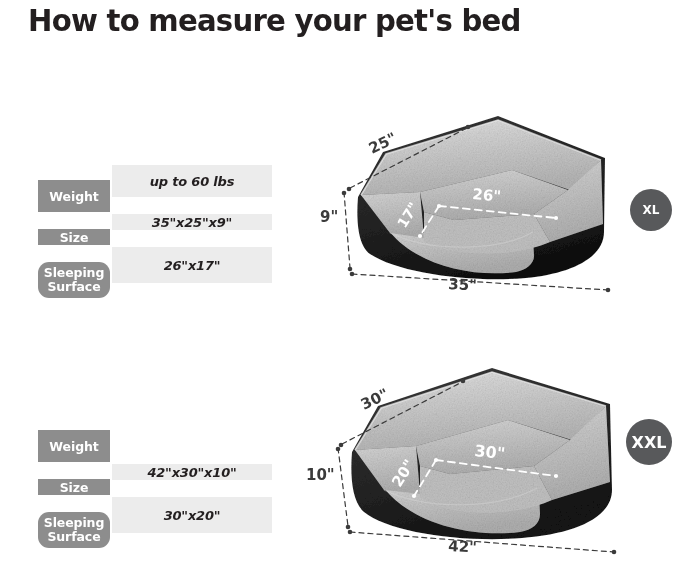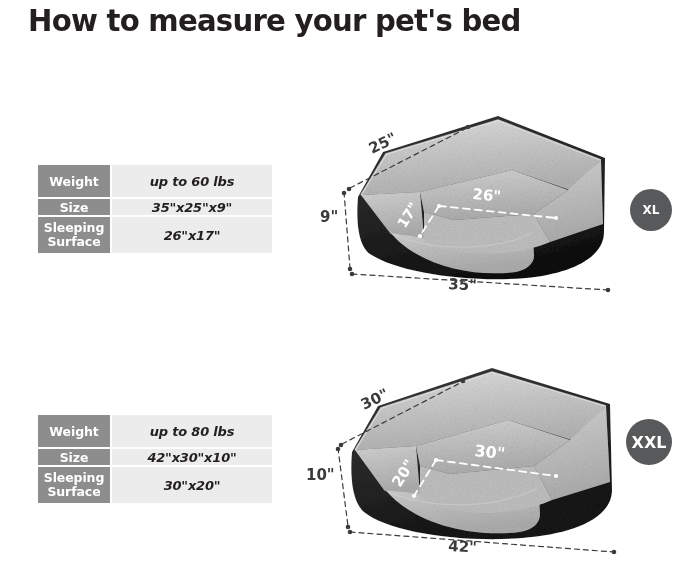--- a/index.html
+++ b/index.html
@@ -58,41 +58,42 @@
     font-weight: bold;
     font-size: 12.5px;
     text-align: center;
     display: flex;
     align-items: center;
     justify-content: center;
     line-height: 13px;
     letter-spacing: -0.1px;
     box-sizing: border-box;
     padding: 0 2px;
+    margin-top: 15px;
   }
   .cell-value {
     flex: 1;
     background: #ececec;
     color: #231f20;
     font-family: "DejaVu Sans", sans-serif;
     font-weight: bold;
     font-size: 13px;
     text-align: center;
     display: flex;
     align-items: center;
     justify-content: center;
     box-sizing: border-box;
     margin-left: 2px;
     letter-spacing: -0.2px;
     font-style: italic;
   }
   .row.r1 .cell-label, .row.r1 .cell-value { height: 32px; }
   .row.r2 .cell-label, .row.r2 .cell-value { height: 16px; }
   .row.r3 .cell-label, .row.r3 .cell-value { height: 36px; }
-  .cell-label.two-line { flex-direction: column; line-height: 14px; }
+  .cell-label.two-line { flex-direction: column; line-height: 14px; border-radius: 11px; }
 
   
   .size-badge {
     position: absolute;
     border-radius: 50%;
     background: #58595b;
     color: #ffffff;
     display: flex;
     align-items: center;
     justify-content: center;
@@ -141,21 +142,20 @@
         <span>Sleeping</span>
         <span>Surface</span>
       </div>
       <div class="cell-value">26"x17"</div>
     </div>
   </div>
 
   <div class="spec-table" style="left:38px; top:415px;">
     <div class="row r1">
       <div class="cell-label">Weight</div>
-      <div class="cell-value">up to 80 lbs</div>
     </div>
     <div class="row r2">
       <div class="cell-label">Size</div>
       <div class="cell-value">42"x30"x10"</div>
     </div>
     <div class="row r3">
       <div class="cell-label two-line">
         <span>Sleeping</span>
         <span>Surface</span>
       </div>

